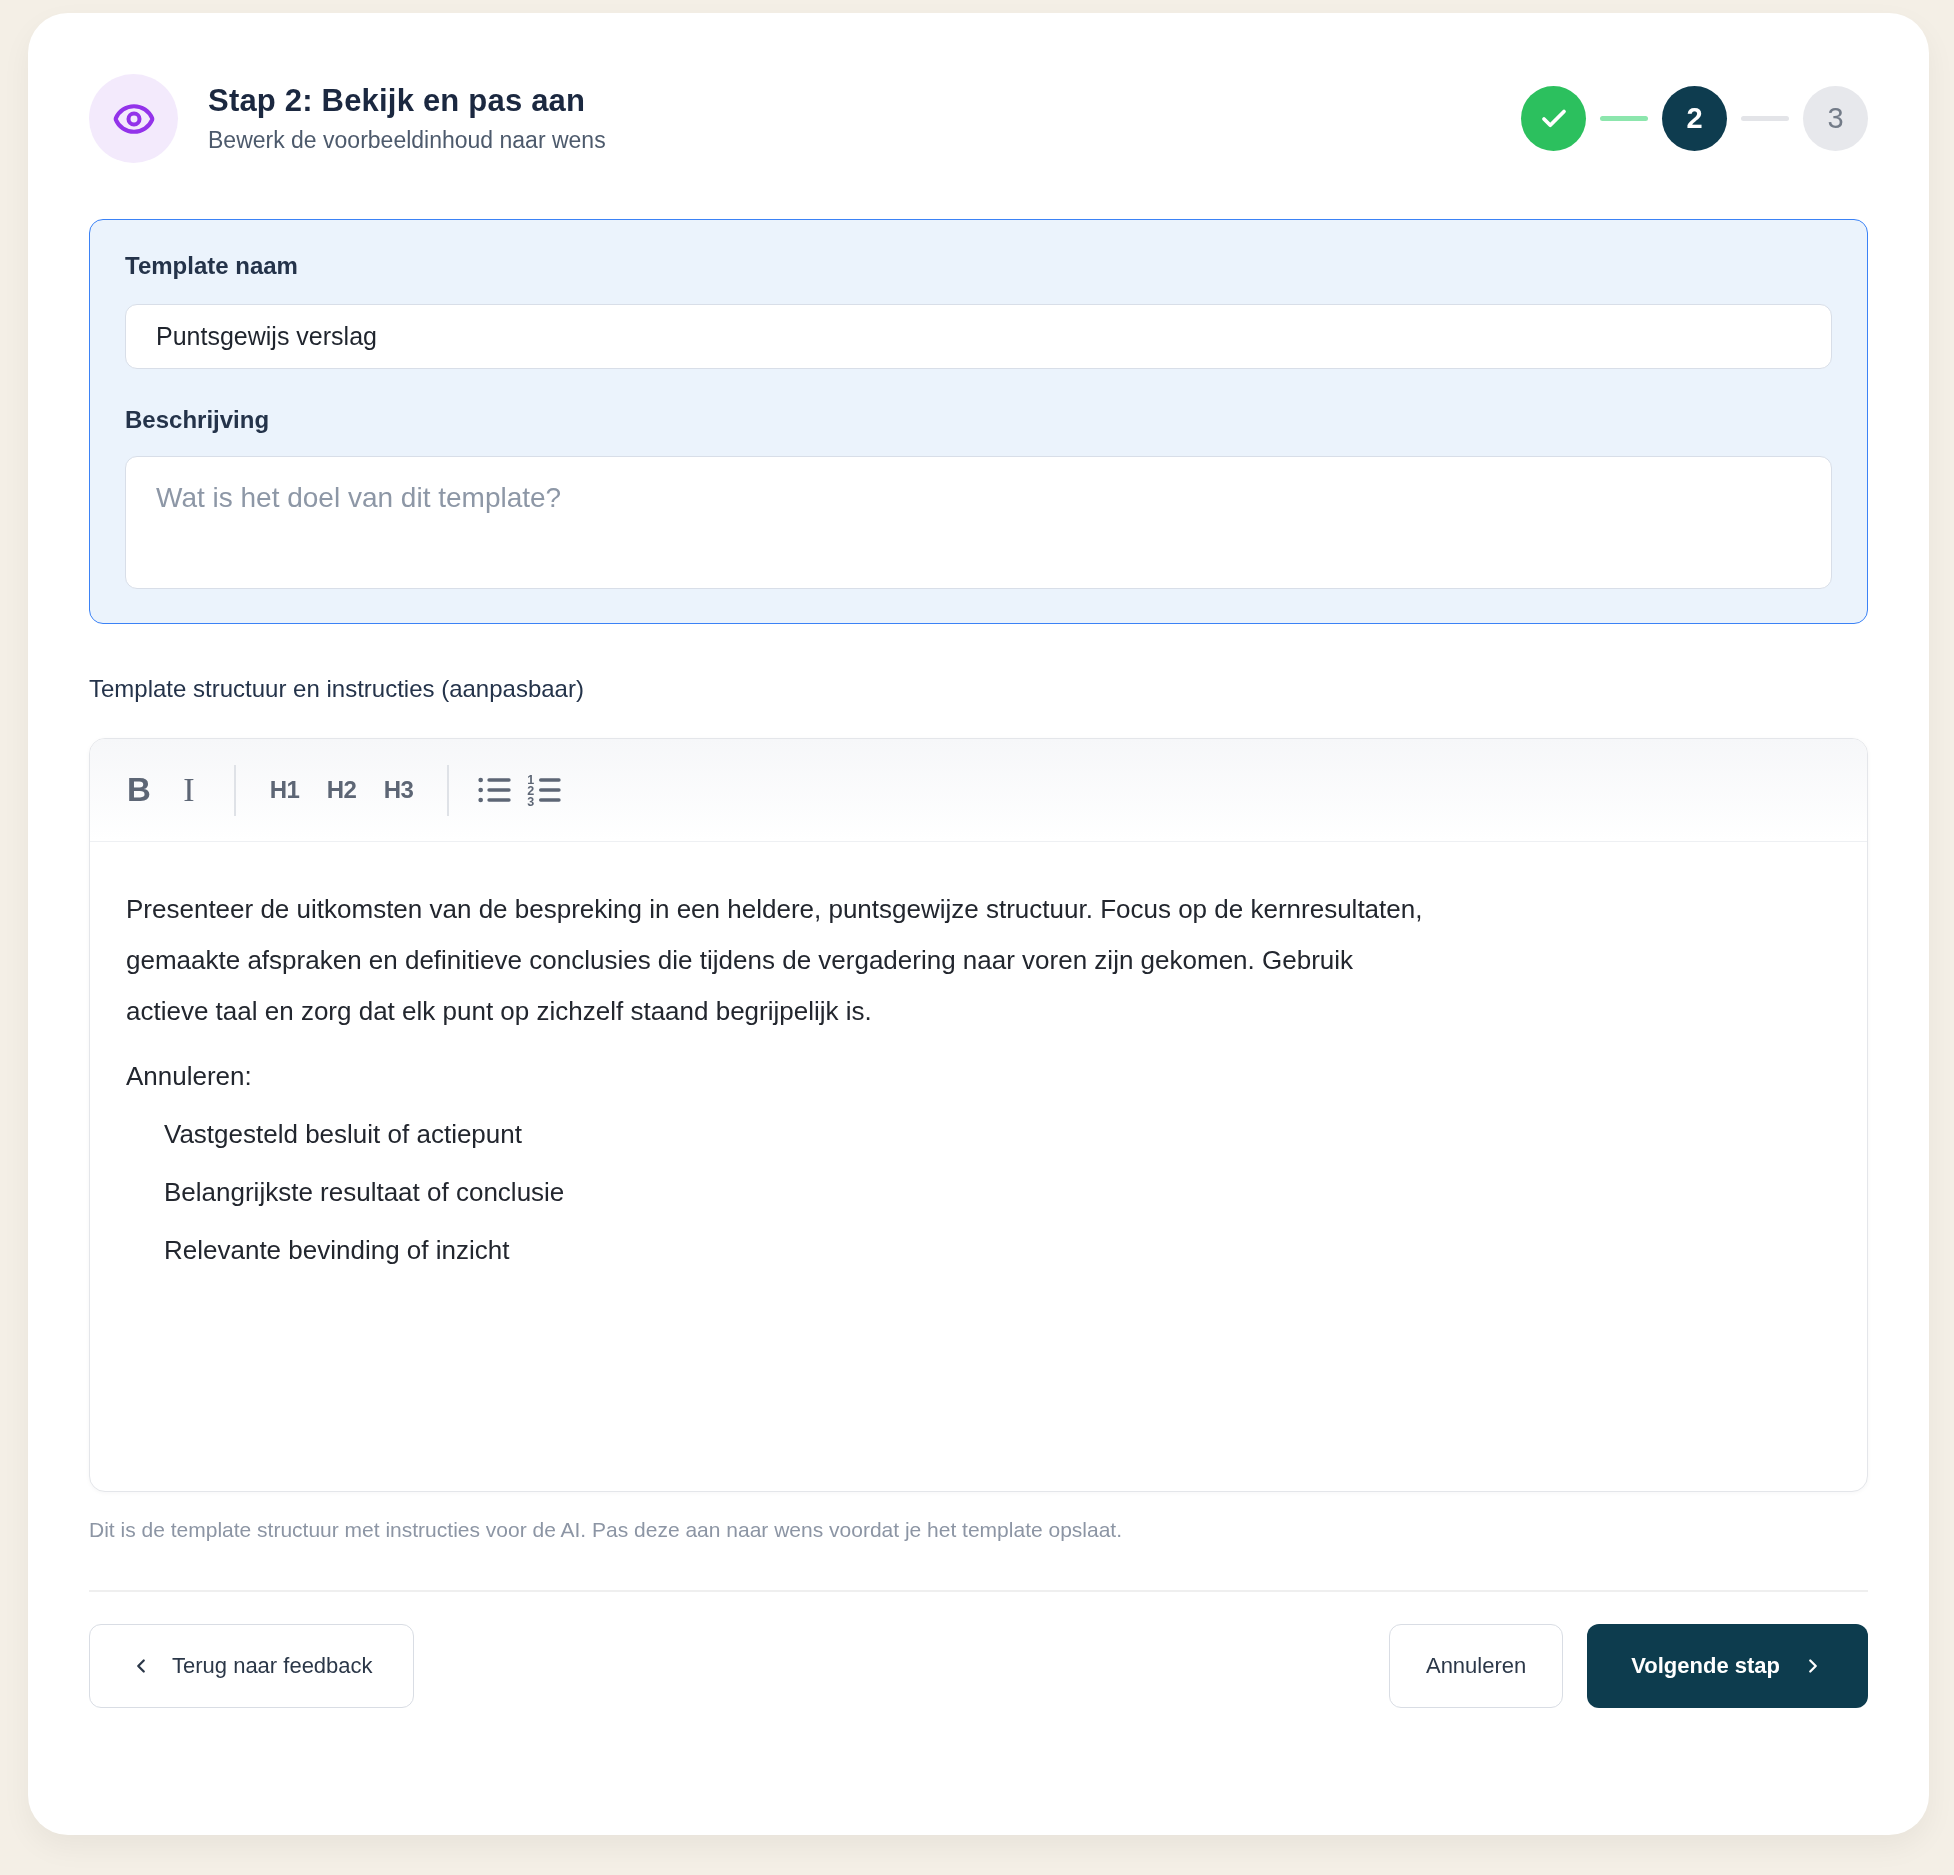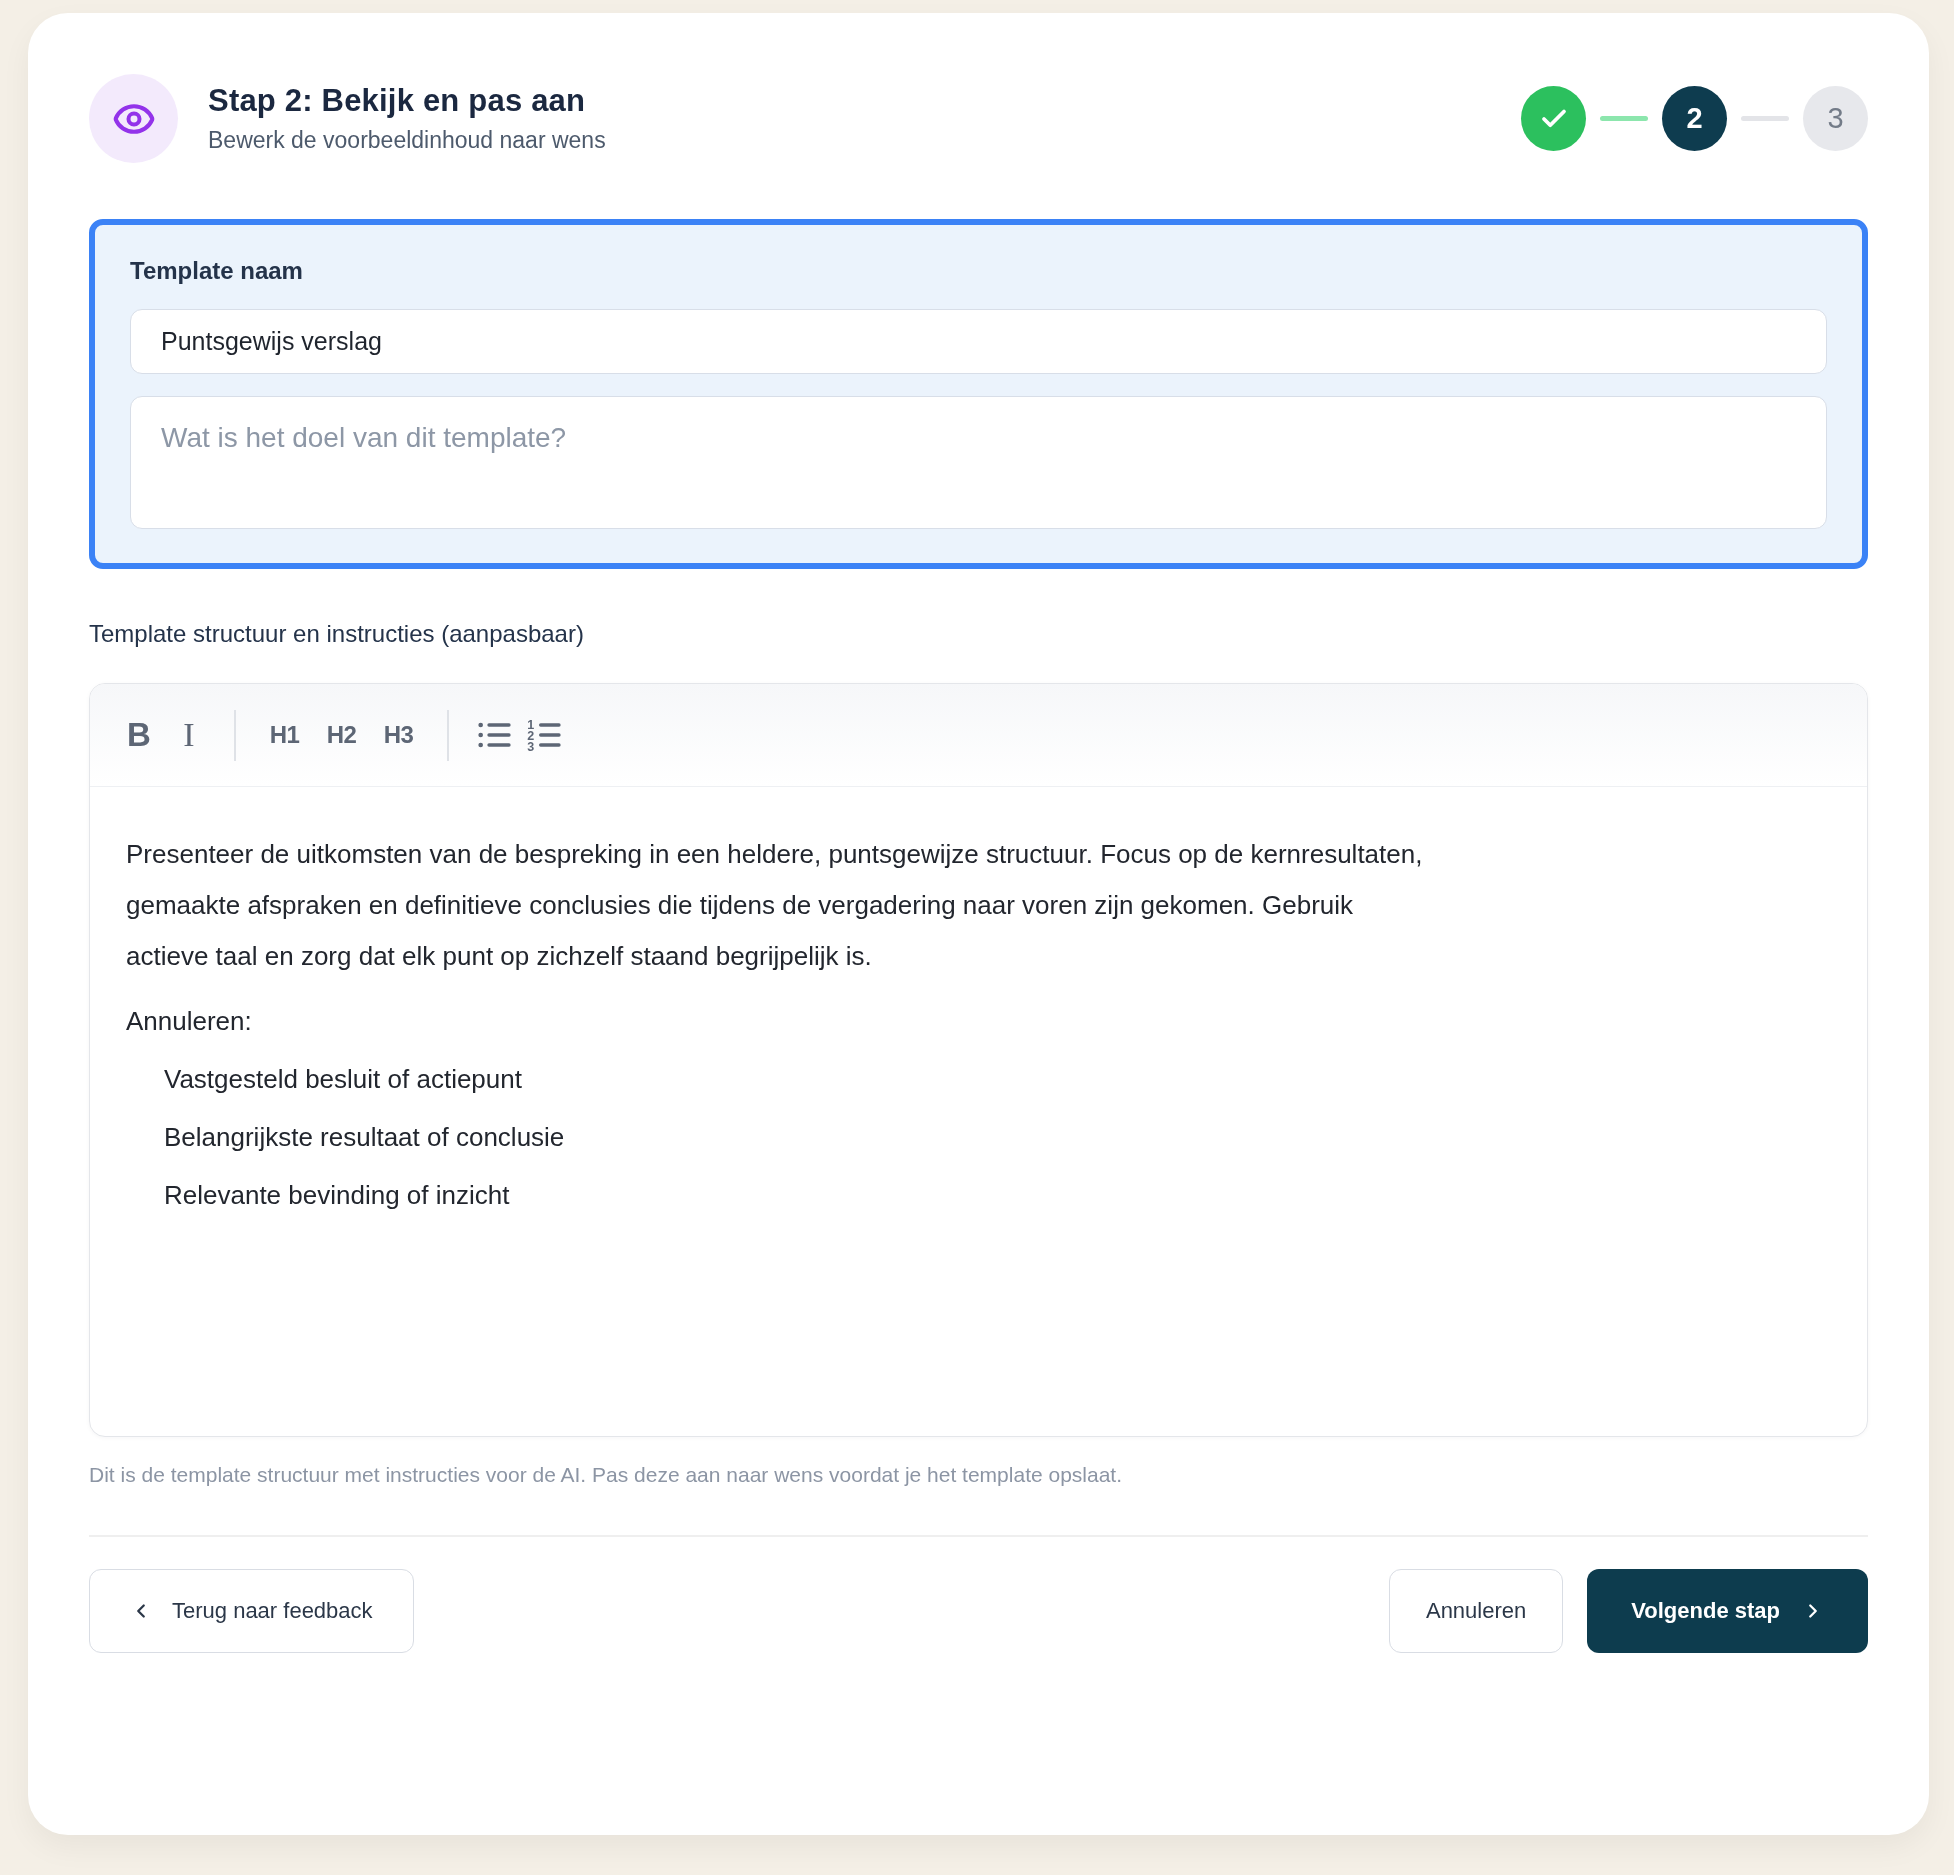--- a/index.html
+++ b/index.html
@@ -38,21 +38,21 @@
   .step-current { background:#0e3c4f; color:#ffffff; }
   .step-next    { background:#e7e8ec; color:#737b88; font-weight:500; }
   .connector { width:48px; height:5px; border-radius:3px; margin:0 14px; }
   .connector-done { background:#8ce6ad; }
   .connector-todo { background:#e3e4e8; }
 
   
   .meta-panel {
     margin-top:56px;
     background:#ebf3fc;
-    border:6px solid #3b82f6;
+    border:1px solid #3b82f6;
     border-radius:14px;
     padding:32px 35px 34px;
   }
   .field-label { font-size:24px; font-weight:700; color:#24334a; }
   .text-input {
     display:block; width:100%; height:65px; margin-top:24px;
     background:#ffffff; border:1px solid #d8dee8; border-radius:12px;
     font-family:"Liberation Sans", sans-serif;
     font-size:25px; color:#1f242d; padding:0 30px; outline:none;
   }
@@ -149,20 +149,21 @@
       <div class="connector connector-todo"></div>
       <div class="step-circle step-next">
         <span>3</span>
       </div>
     </div>
   </div>
 
   <div class="meta-panel">
     <div class="field-label">Template naam</div>
     <input class="text-input" type="text" value="Puntsgewijs verslag" style="">
+    <div class="field-label label-2">Beschrijving</div>
     <textarea class="text-area" placeholder="Wat is het doel van dit template?" style=""></textarea>
   </div>
 
   <div class="section-label">Template structuur en instructies (aanpasbaar)</div>
 
   <div class="editor">
     <div class="toolbar">
       <button class="tb-btn tb-bold">B</button>
       <button class="tb-btn tb-italic">I</button>
       <div class="tb-divider"></div>

